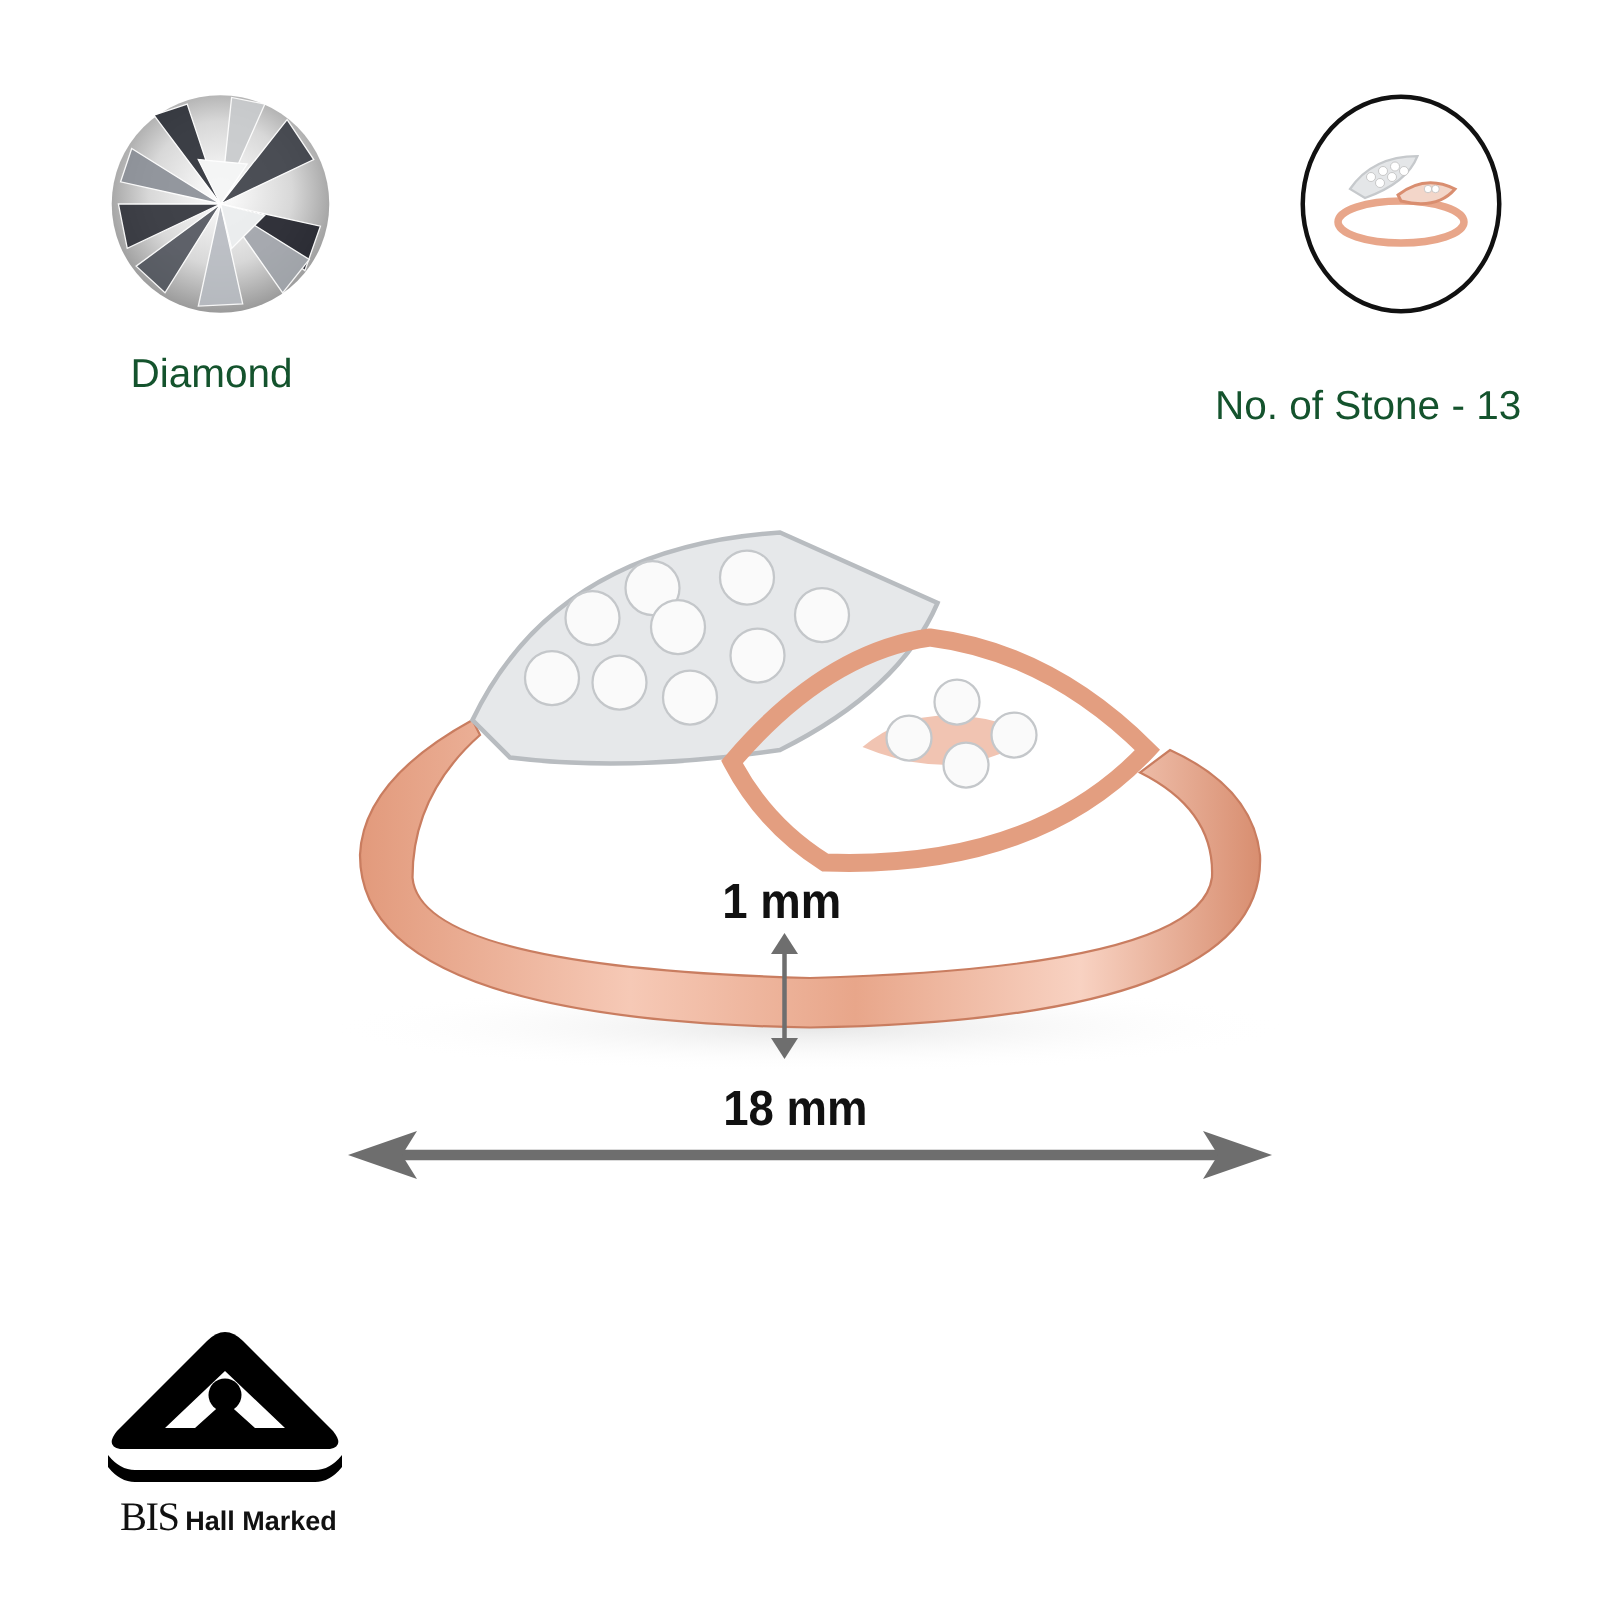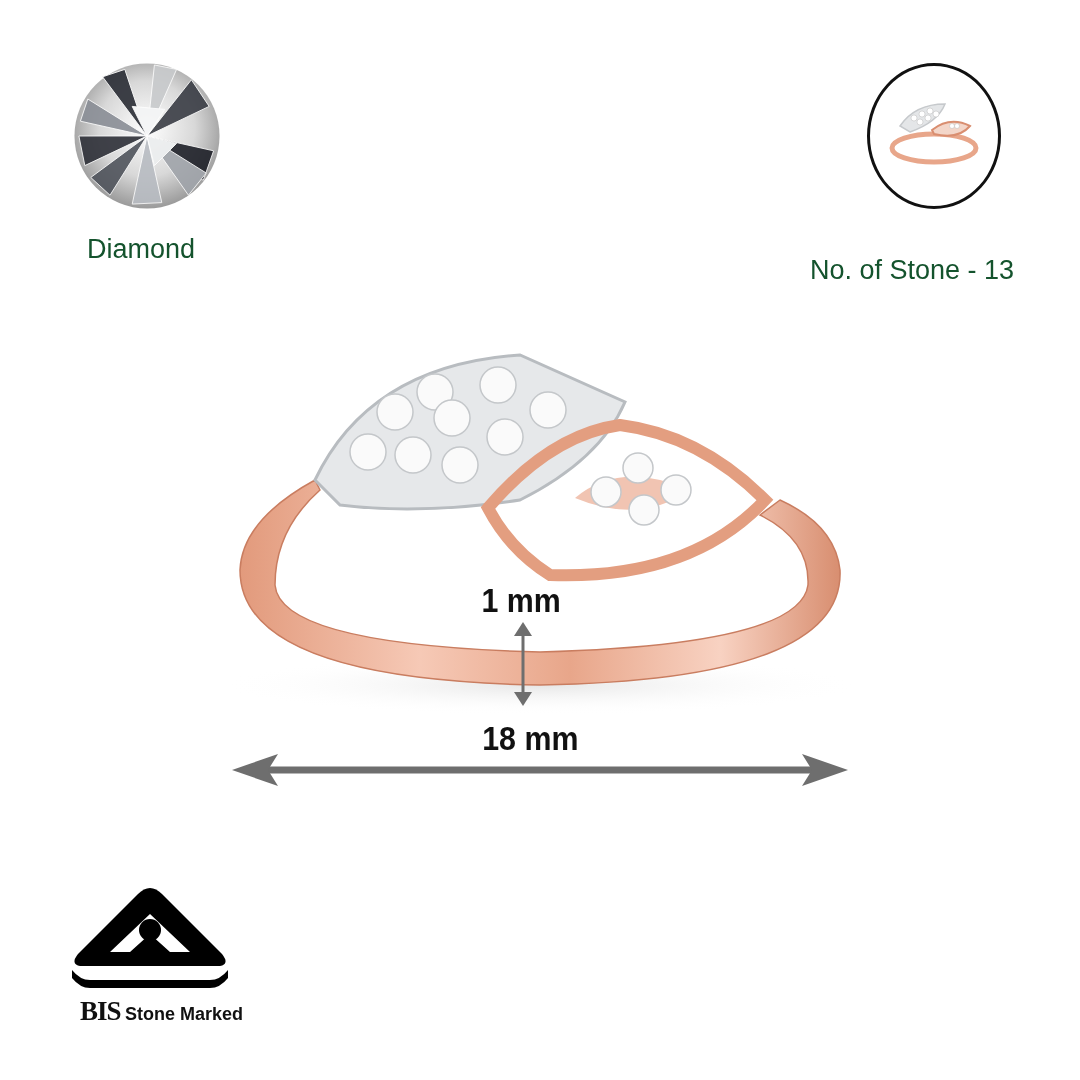--- a/index.html
+++ b/index.html
@@ -9,21 +9,21 @@
     .dim-label { font-weight: bold; color: #111; font-size: 33px; white-space: nowrap; transform: scaleX(0.92); }
     #diamond-icon { left: 73px; top: 62px; width: 148px; height: 148px; }
     #diamond-label { left: 87px; top: 234px; }
     #thumb { left: 867px; top: 63px; width: 128px; height: 140px; border: 3px solid #111; border-radius: 50%; background: #fff; overflow: hidden; }
     #stones-label { left: 810px; top: 234px; margin-top: 21px; }
     #ring { left: 220px; top: 340px; width: 640px; height: 380px; }
     #dim-1 { left: 478px; top: 582px; }
     #dim-18 { left: 478px; top: 720px; }
     #bis-logo { left: 70px; top: 884px; width: 160px; height: 110px; }
     #bis-text { left: 80px; top: 996px; white-space: nowrap; color: #111; }
-    #bis-text .bis { font-family: "Liberation Serif", serif; font-weight: bold; font-size: 27px; letter-spacing: -1px; }
+    #bis-text .bis { font-family: "Liberation Serif", serif; font-weight: normal; font-size: 27px; letter-spacing: -1px; }
     #bis-text .hm { font-weight: bold; font-size: 18px; }
   </style>
 </head>
 <body>
 
 <svg id="diamond-icon" class="abs" viewBox="0 0 100 100">
   <defs>
     <radialGradient id="dg" cx="50%" cy="45%" r="55%">
       <stop offset="0%" stop-color="#ffffff"></stop>
       <stop offset="60%" stop-color="#d8d8d8"></stop>
@@ -123,14 +123,14 @@
 <div id="dim-18" class="abs dim-label">18 mm</div>
 
 <svg id="bis-logo" class="abs" viewBox="0 0 160 110">
   <path d="M80 4 Q 86 4 92 10 L 152 70 Q 160 80 150 82 L 10 82 Q 0 80 8 70 L 68 10 Q 74 4 80 4 Z" fill="#000"></path>
   <path d="M80 30 L 120 68 L 100 68 L 80 50 L 60 68 L 40 68 Z" fill="#fff"></path>
   <circle cx="80" cy="46" r="11" fill="#000"></circle>
   <path d="M2 86 Q 10 96 20 96 L 140 96 Q 150 96 158 86 L 158 94 Q 150 104 140 104 L 20 104 Q 10 104 2 94 Z" fill="#000"></path>
 </svg>
 <div id="bis-text" class="abs">
   <span class="bis">BIS</span>
-  <span class="hm">Stone Marked</span>
+  <span class="hm">Hall Marked</span>
 </div>
 
 </body></html>

